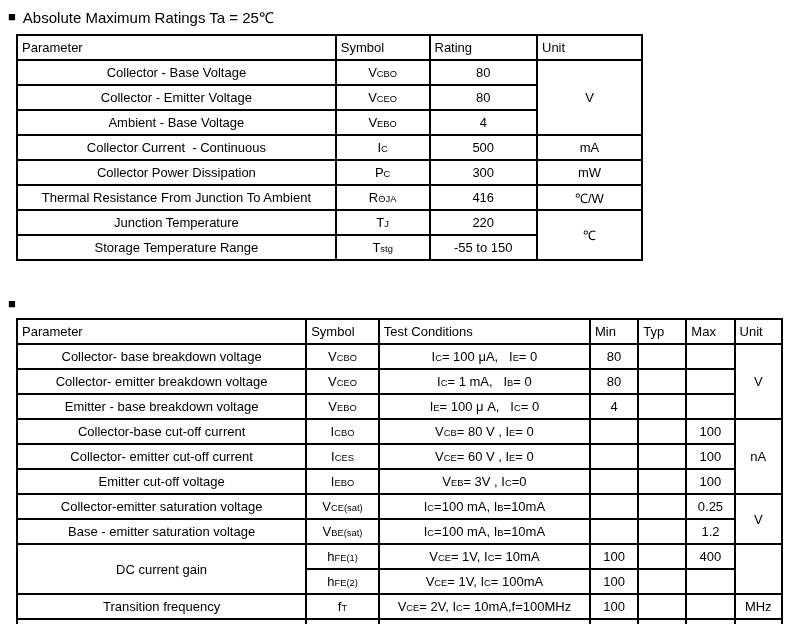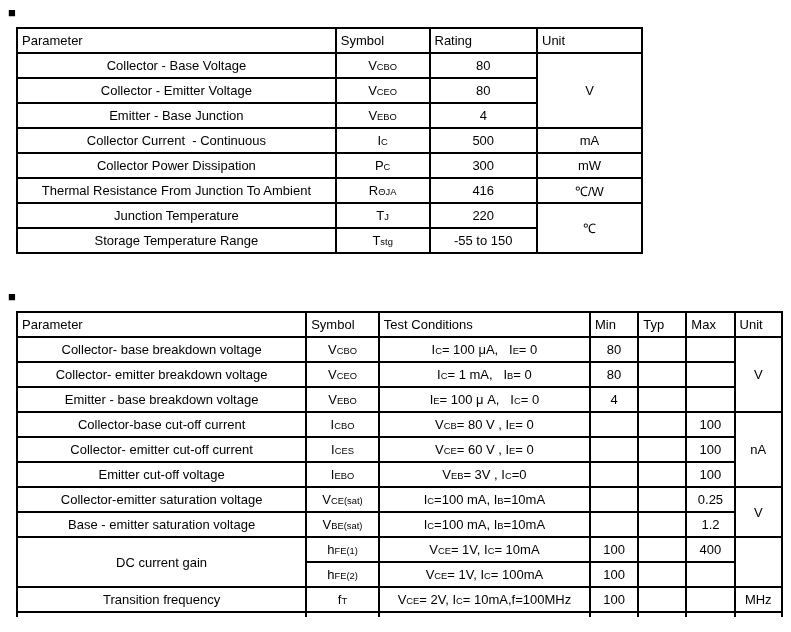--- a/index.html
+++ b/index.html
@@ -61,20 +61,21 @@
     border-bottom: none;
   }
 </style>
 </head>
 <body>
 
 <div class="page">
 
   <div class="section-title">
     <span class="bullet">■</span>
+    <span>Absolute Maximum Ratings Ta = 25℃</span>
   </div>
 
   <table class="spec-table t1">
       <colgroup>
         <col style="width: 51%;">
         <col style="width: 15%;">
         <col style="width: 17.2%;">
         <col style="width: 16.8%;">
       </colgroup>
       <thead>
@@ -91,21 +92,21 @@
           <td class="al-center">V<span class="sub">CBO</span></td>
           <td class="al-center">80</td>
           <td class="al-center" rowspan="3">V</td>
         </tr>
         <tr>
           <td class="al-left">Collector - Emitter Voltage</td>
           <td class="al-center">V<span class="sub">CEO</span></td>
           <td class="al-center">80</td>
         </tr>
         <tr>
-          <td class="al-left">Emitter - Base Junction</td>
+          <td class="al-left">Ambient - Base Voltage</td>
           <td class="al-center">V<span class="sub">EBO</span></td>
           <td class="al-center">4</td>
         </tr>
         <tr>
           <td class="al-left">Collector Current&nbsp; - Continuous</td>
           <td class="al-center">I<span class="sub">C</span></td>
           <td class="al-center">500</td>
           <td class="al-center">mA</td>
         </tr>
         <tr>

